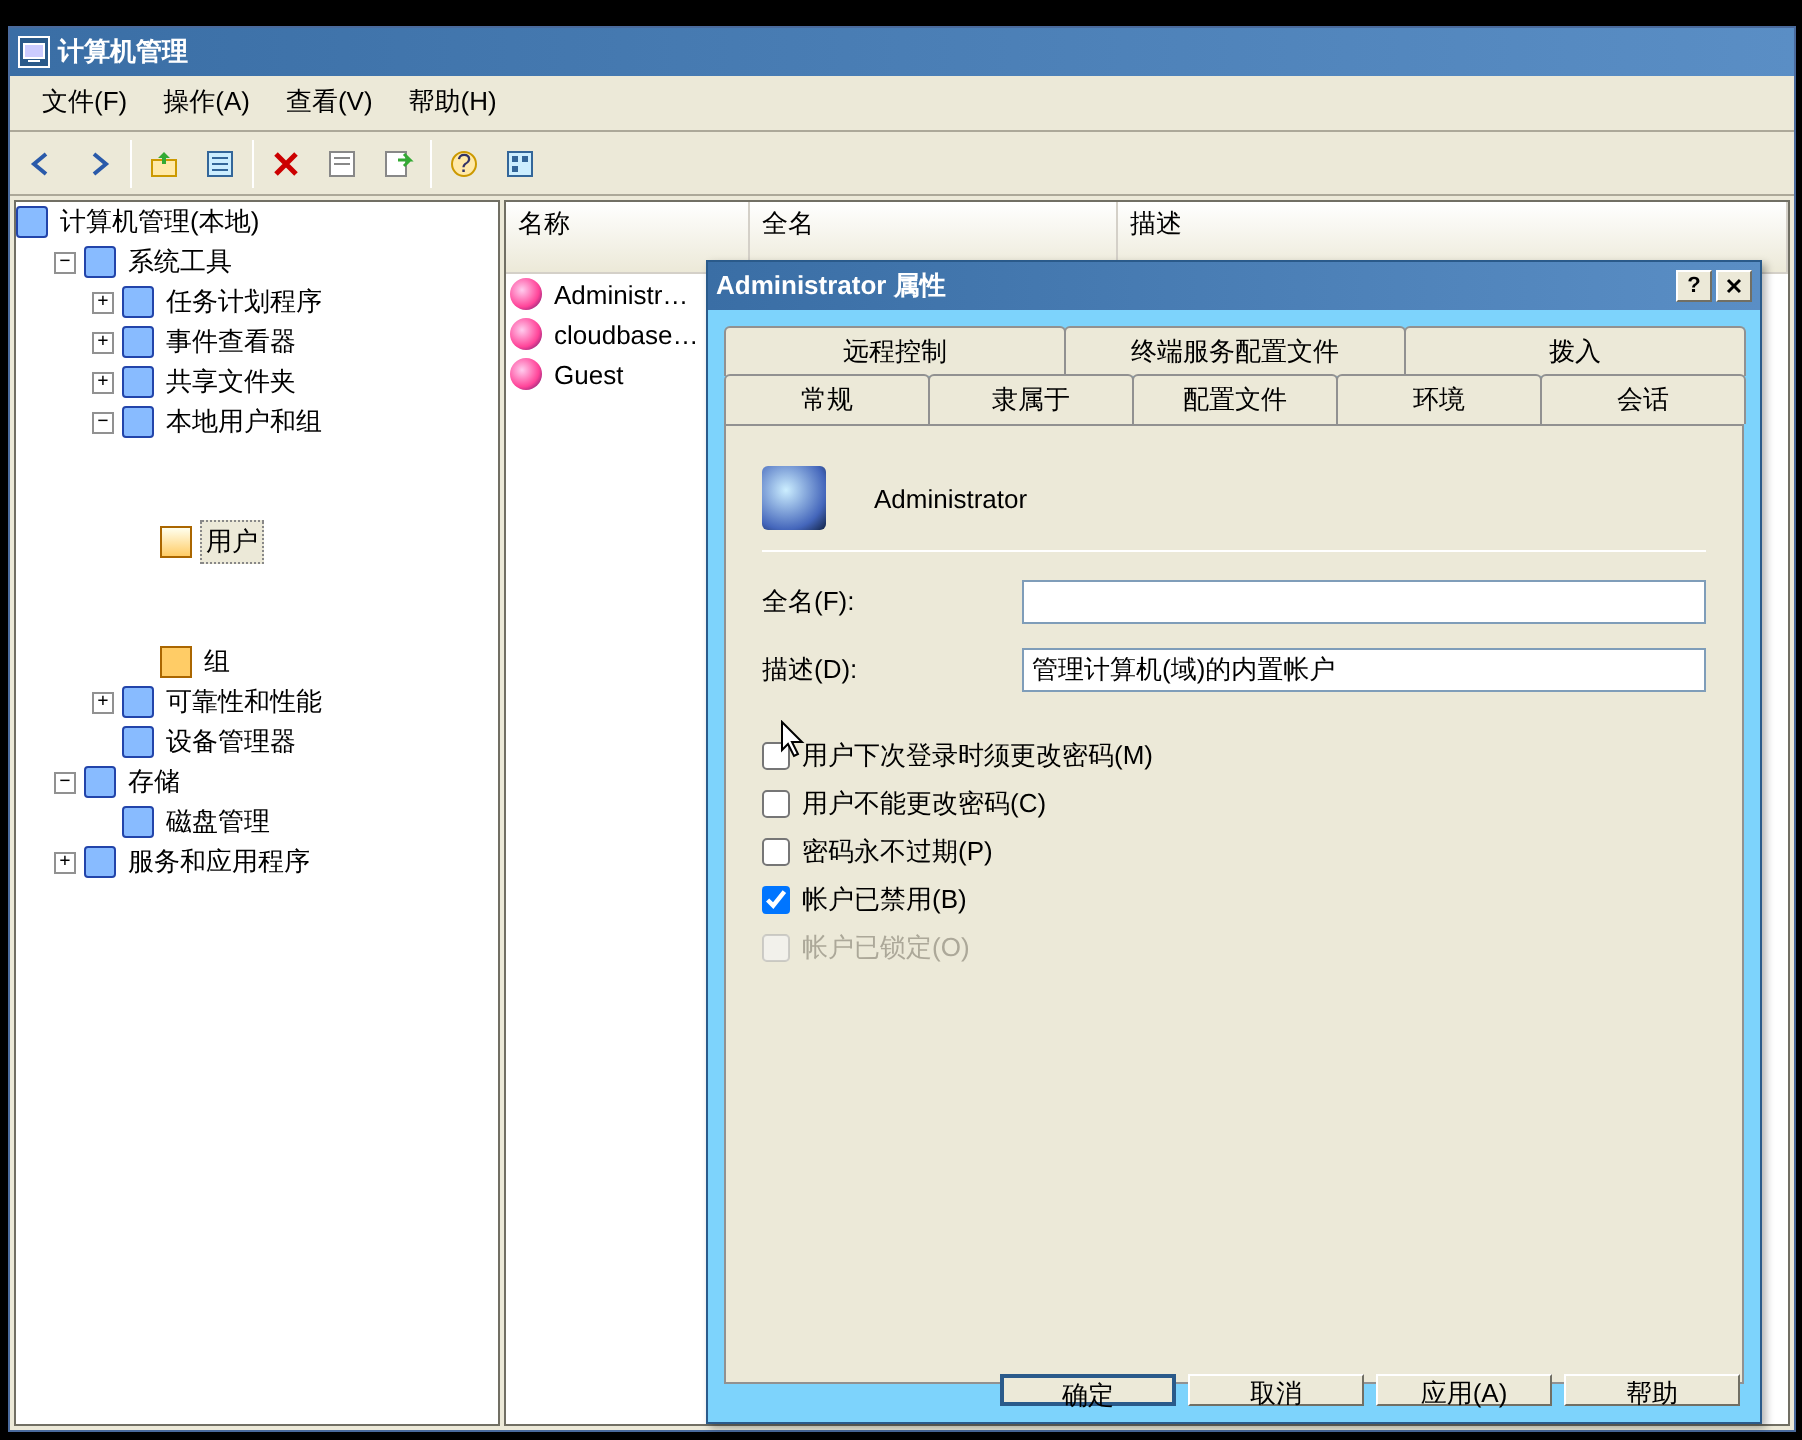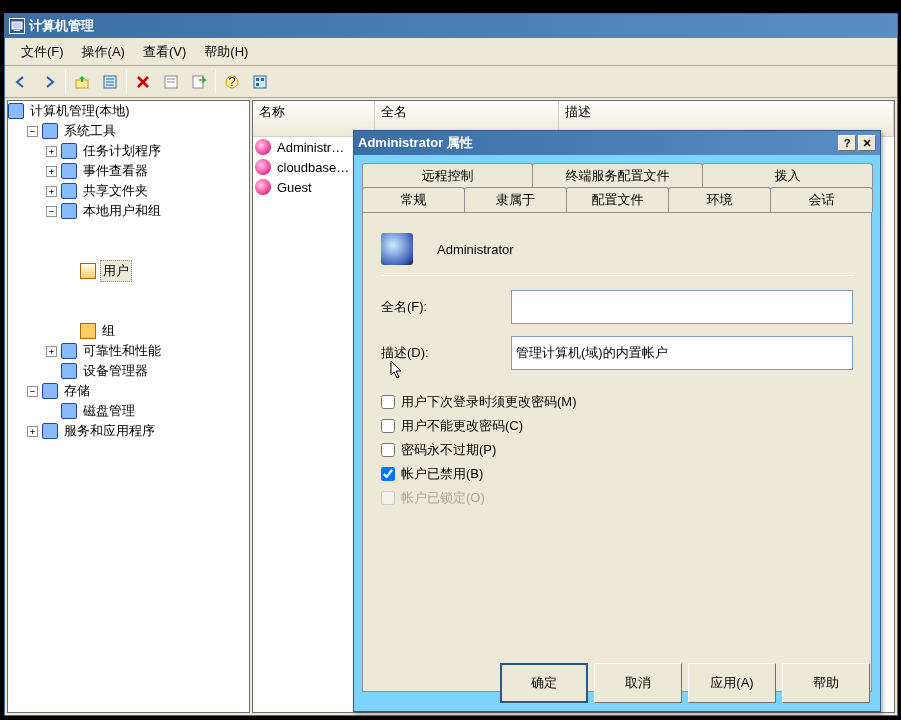--- a/index.html
+++ b/index.html
@@ -1,20 +1,20 @@
 <!DOCTYPE html>
 <html><head>
 <meta charset="utf-8">
 <style>
   * { box-sizing: border-box; margin: 0; padding: 0; font-family: "SimSun", "宋体", sans-serif; font-size: 13px; }
   body { background: #000; width: 901px; height: 720px; overflow: hidden; }
   .window { position: absolute; left: 4px; top: 13px; width: 894px; height: 703px; background: #ece9d8; border: 1px solid #4a6a9c; }
   .titlebar { height: 24px; background: linear-gradient(to right, #3a6ea5, #5a8ec5); display: flex; align-items: center; padding: 0 4px; color: #fff; font-weight: bold; }
   .titlebar .ticon { width: 16px; height: 16px; background: #2a5a8a; border: 1px solid #fff; margin-right: 4px; display: inline-flex; align-items: center; justify-content: center; }
-  .menubar { height: 28px; background: #ece9d8; border-bottom: 1px solid #aca899; display: flex; align-items: center; padding: 0 8px; gap: 2px; }
+  .menubar { height: 28px; background: #ece9d8; border-bottom: 1px solid #aca899; display: flex; align-items: flex-start; padding: 0 8px; gap: 2px; }
   .menubar .menu { padding: 4px 8px; cursor: default; }
   .toolbar { height: 32px; background: #ece9d8; border-bottom: 1px solid #aca899; display: flex; align-items: center; padding: 0 2px; gap: 0; }
   .toolbar .tb { width: 28px; height: 28px; display: inline-flex; align-items: center; justify-content: center; border: 1px solid transparent; }
   .toolbar .sep { width: 1px; height: 24px; background: #aca899; margin: 0 2px; border-right: 1px solid #fff; }
   .body { display: flex; height: calc(100% - 84px); }
   .treepane { width: 243px; border: 1px solid #716f64; background: #fff; margin: 2px; overflow: auto; }
   .listpane { flex: 1; border: 1px solid #716f64; background: #fff; margin: 2px 2px 2px 0; position: relative; }
   .listheader { display: flex; height: 36px; background: #ece9d8; border-bottom: 1px solid #d4d0c8; }
   .listheader .col { border-right: 1px solid #d4d0c8; padding: 2px 6px; background: linear-gradient(#fff,#ece9d8); }
   .listrow { display: flex; align-items: center; height: 20px; padding: 0 2px; }
@@ -44,26 +44,26 @@
   .tab { border: 1px solid #919191; border-bottom: none; background: #ece9d8; padding: 3px 0; text-align: center; border-top-left-radius: 3px; border-top-right-radius: 3px; margin-right: -1px; cursor: pointer; }
   .tabrow.back { margin-bottom: -1px; }
   .tabrow.back .tab { flex: 1; }
   .tabrow.front .tab { flex: 1; }
   .tab.active { background: #ece9d8; position: relative; z-index: 2; }
   .tabpanel { border: 1px solid #919191; background: #ece9d8; height: calc(100% - 44px); padding: 14px 18px; position: relative; }
   .usericon-lg { width: 32px; height: 32px; display: inline-block; background: radial-gradient(circle at 12px 12px,#cef,#46b 70%,#124); border-radius: 3px; }
   .hr { height: 1px; background: #919191; border-bottom: 1px solid #fff; margin: 10px 0 14px 0; }
   .frow { display: flex; align-items: center; margin-bottom: 12px; }
   .flabel { width: 130px; }
-  .finput { flex: 1; height: 34px; border: 1px solid #7f9db9; background: #fff; padding: 2px 4px; }
+  .finput { flex: 1; height: 22px; border: 1px solid #7f9db9; background: #fff; padding: 2px 4px; }
   .check { display: flex; align-items: center; height: 24px; }
   .check input { width: 14px; height: 14px; margin-right: 6px; }
   .check.disabled { color: #aca899; }
   .dlg-buttons { position: absolute; right: 10px; bottom: 8px; display: flex; gap: 6px; }
-  .btn { width: 88px; height: 40px; background: #ece9d8; border: 1px solid #716f64; border-top-color: #fff; border-left-color: #fff; cursor: pointer; }
+  .btn { width: 88px; height: 16px; background: #ece9d8; border: 1px solid #716f64; border-top-color: #fff; border-left-color: #fff; cursor: pointer; }
   .btn.default { border: 2px solid #2a5a8a; }
   .cursor { position: absolute; left: 390px; top: 360px; width: 14px; height: 20px; pointer-events: none; }
   svg { display: block; }
 </style>
 </head>
 <body>
 
 <div class="window">
   <div class="titlebar">
     <span class="ticon">

